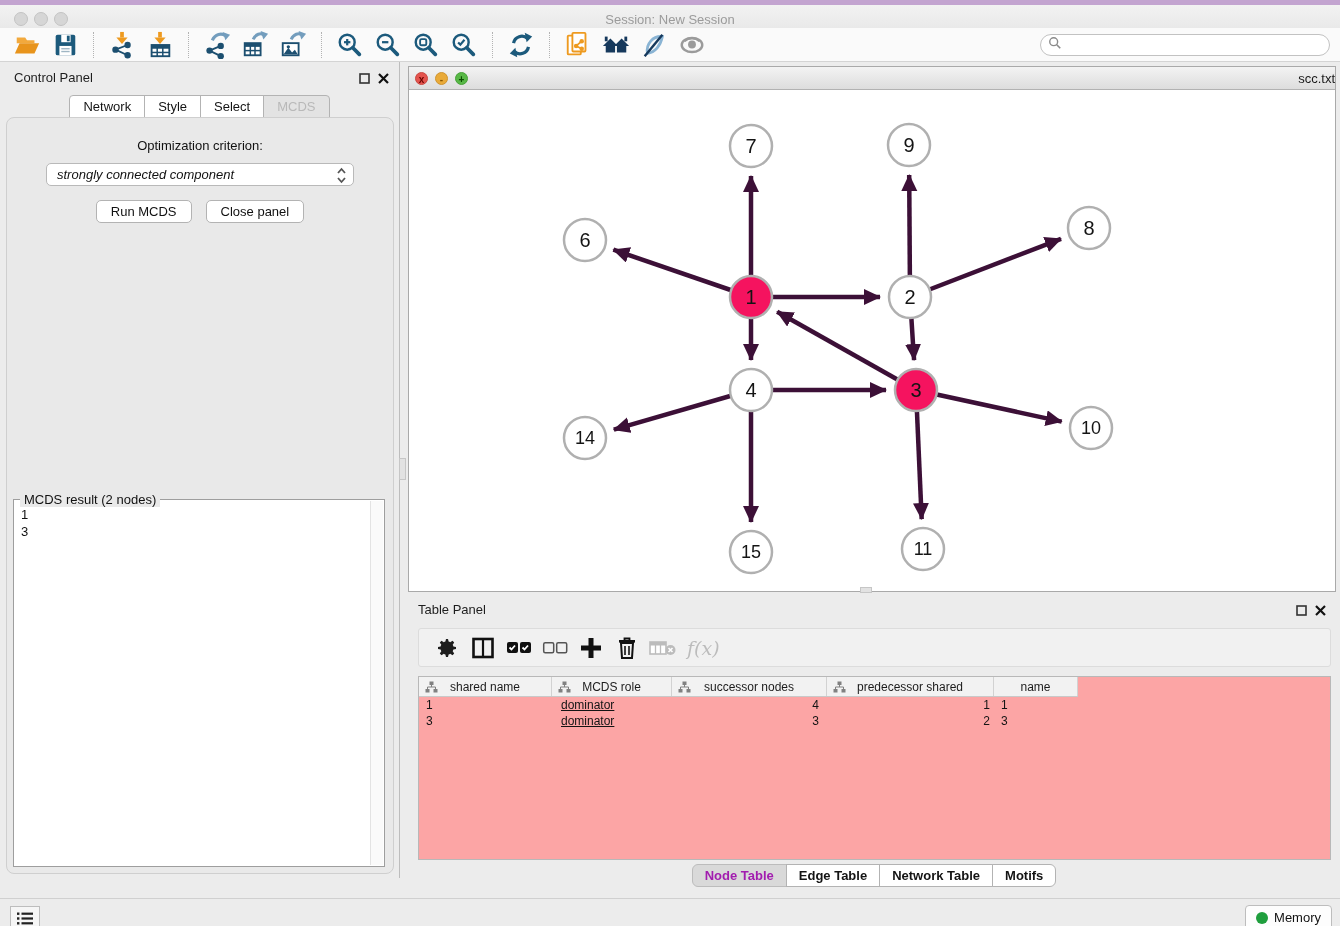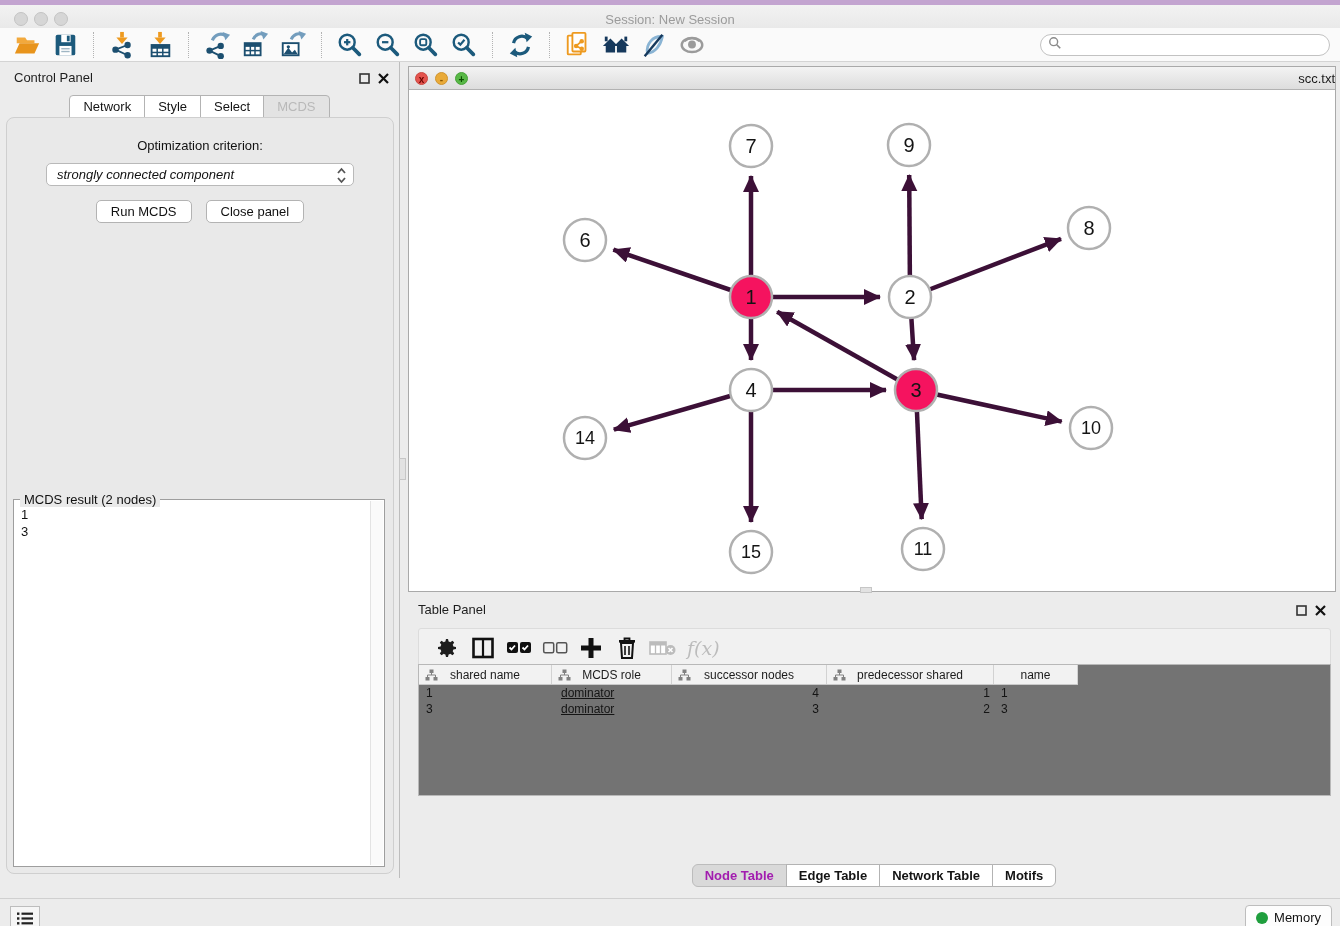--- a/index.html
+++ b/index.html
@@ -51,21 +51,21 @@
 
   
   .vgrip { position:absolute; left:399px; top:458px; width:7px; height:22px; background:#e2e2e2; border:1px solid #c6c6c6; }
   .hgrip { position:absolute; left:860px; top:587px; width:12px; height:6px; background:#e2e2e2; border:1px solid #c6c6c6; }
 
   
   .table-panel { position:absolute; left:408px; top:594px; width:932px; height:296px; background:#ececec; }
   .tp-toolbar { position:absolute; top:34px; left:10px; width:913px; height:39px; background:#f1f1f1; border:1px solid #dcdcdc; border-radius:3px; display:flex; align-items:center; padding-left:10px;text-align:right; }
   .tp-icon { width:36px; height:30px; display:flex; align-items:center; justify-content:center; }
   .fx-label { font-family:"DejaVu Serif","Liberation Serif",serif; font-style:italic; font-size:19px; color:#bcbcbc; margin-left:6px; }
-  .tp-table { position:absolute; top:70px; left:10px; width:913px; height:132px; background:#737373; border:1px solid #b8b8b8; overflow:hidden; }
+  .tp-table { position:absolute; top:82px; left:10px; width:913px; height:184px; background:#fca5a5; border:1px solid #b8b8b8; overflow:hidden; }
   .tp-head { display:grid; grid-template-columns:133px 120px 155px 167px 84px; height:20px; background:#f2f2f2; border-bottom:1px solid #c9c9c9; width:659px; }
   .tp-hcell { position:relative; border-right:1px solid #d2d2d2; font-size:12px; color:#1c1c1c; display:flex; align-items:center; justify-content:center; }
   .tp-hcell .hier { position:absolute; left:6px; top:4px; }
   .tp-row { display:grid; grid-template-columns:133px 120px 155px 167px 84px; height:16px; }
   .tp-cell { font-size:12px; color:#141414; line-height:16px; overflow:hidden; }
   .tp-cell.c0 { padding-left:7px; } .tp-cell.c1 { padding-left:9px;text-decoration:underline; }
   .tp-cell.c2 { text-align:right; padding-right:8px; } .tp-cell.c3 { text-align:right; padding-right:4px; }
   .tp-cell.c4 { padding-left:7px; }
   .tp-tabs { position:absolute; bottom:3px; left:0; width:100%; display:flex; justify-content:center; }
   .tp-tab { border:1px solid #b3b3b3; background:#fff; color:#141414; font-size:13px; font-weight:bold; padding:3px 12px; margin-left:-1px; }

